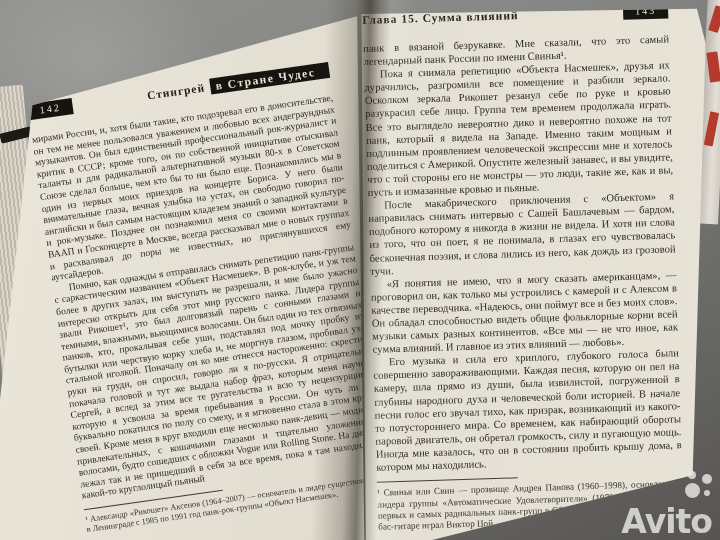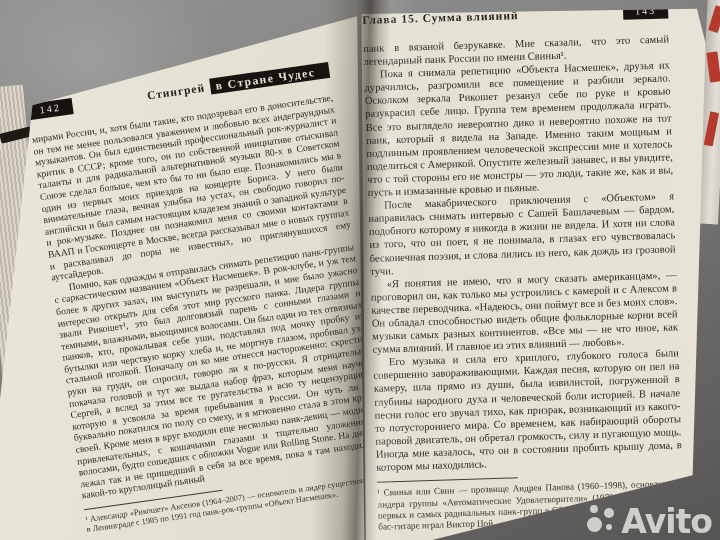--- a/index.html
+++ b/index.html
@@ -59,23 +59,23 @@
   .footnote-right{font-size:9.2px;line-height:11.4px;}
 
   
   .gutter-shadow{position:absolute;left:318px;top:-10px;width:92px;height:560px;
     transform:rotate(1.6deg);pointer-events:none;z-index:4;
     background:linear-gradient(90deg,rgba(62,55,43,0) 0%,rgba(62,55,43,0.28) 34%,
       rgba(38,33,25,0.55) 49%,rgba(62,55,43,0.22) 60%,rgba(255,255,250,0.10) 72%,
       rgba(62,55,43,0) 100%);}
 
   
-  .watermark{position:absolute;right:8px;bottom:2px;display:flex;align-items:flex-start;gap:7px;
+  .watermark{position:absolute;right:8px;bottom:2px;display:flex;align-items:flex-end;gap:7px;
     z-index:6;color:rgba(233,232,227,0.82);
-    font-family:"DejaVu Sans","Liberation Sans",sans-serif;font-weight:bold;}
+    font-family:"DejaVu Sans","Liberation Sans",sans-serif;font-weight:bold;flex-direction:column;}
   .avito-logo{position:relative;width:27px;height:27px;}
   .avito-logo i{position:absolute;border-radius:50%;background:rgba(233,232,227,0.82);}
   .avito-logo .c-big{left:0;bottom:0;width:15px;height:15px;}
   .avito-logo .c-tl{left:3px;top:0;width:8px;height:8px;}
   .avito-logo .c-tr{right:0;top:3px;width:10px;height:10px;}
   .avito-logo .c-br{right:2px;bottom:2px;width:6px;height:6px;}
   .watermark-label{font-size:33px;letter-spacing:-1px;line-height:1;}
 </style>
 </head>
 <body>

